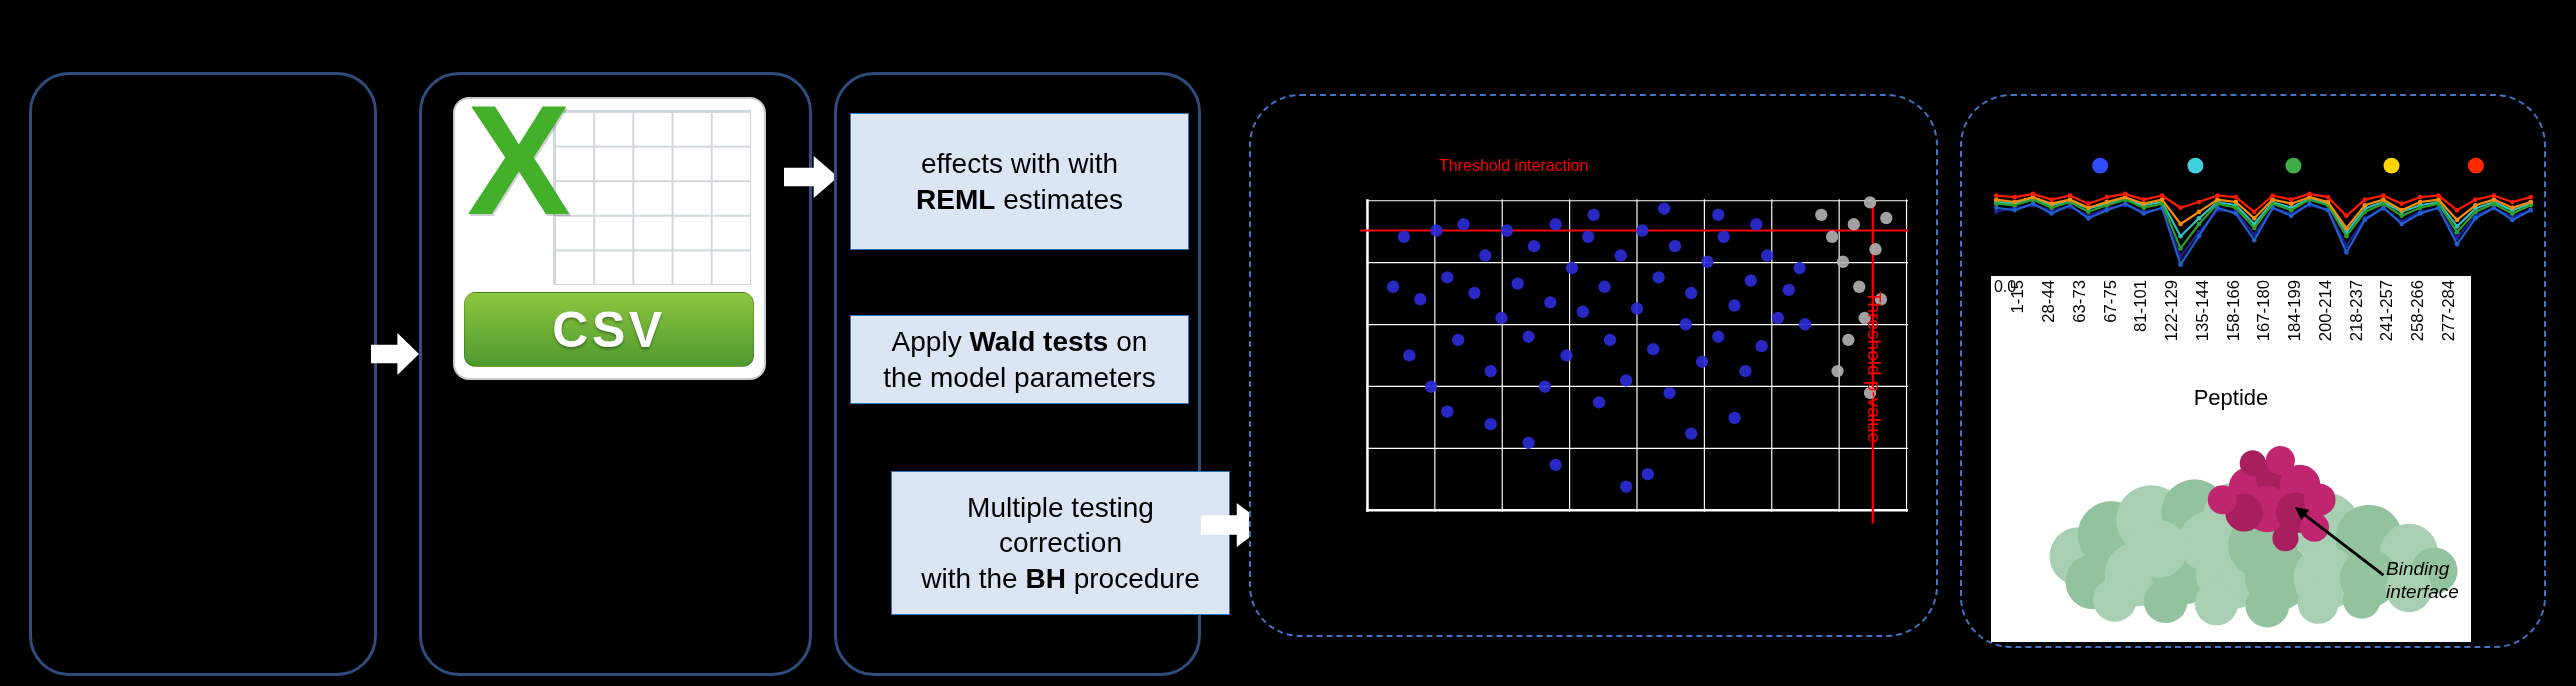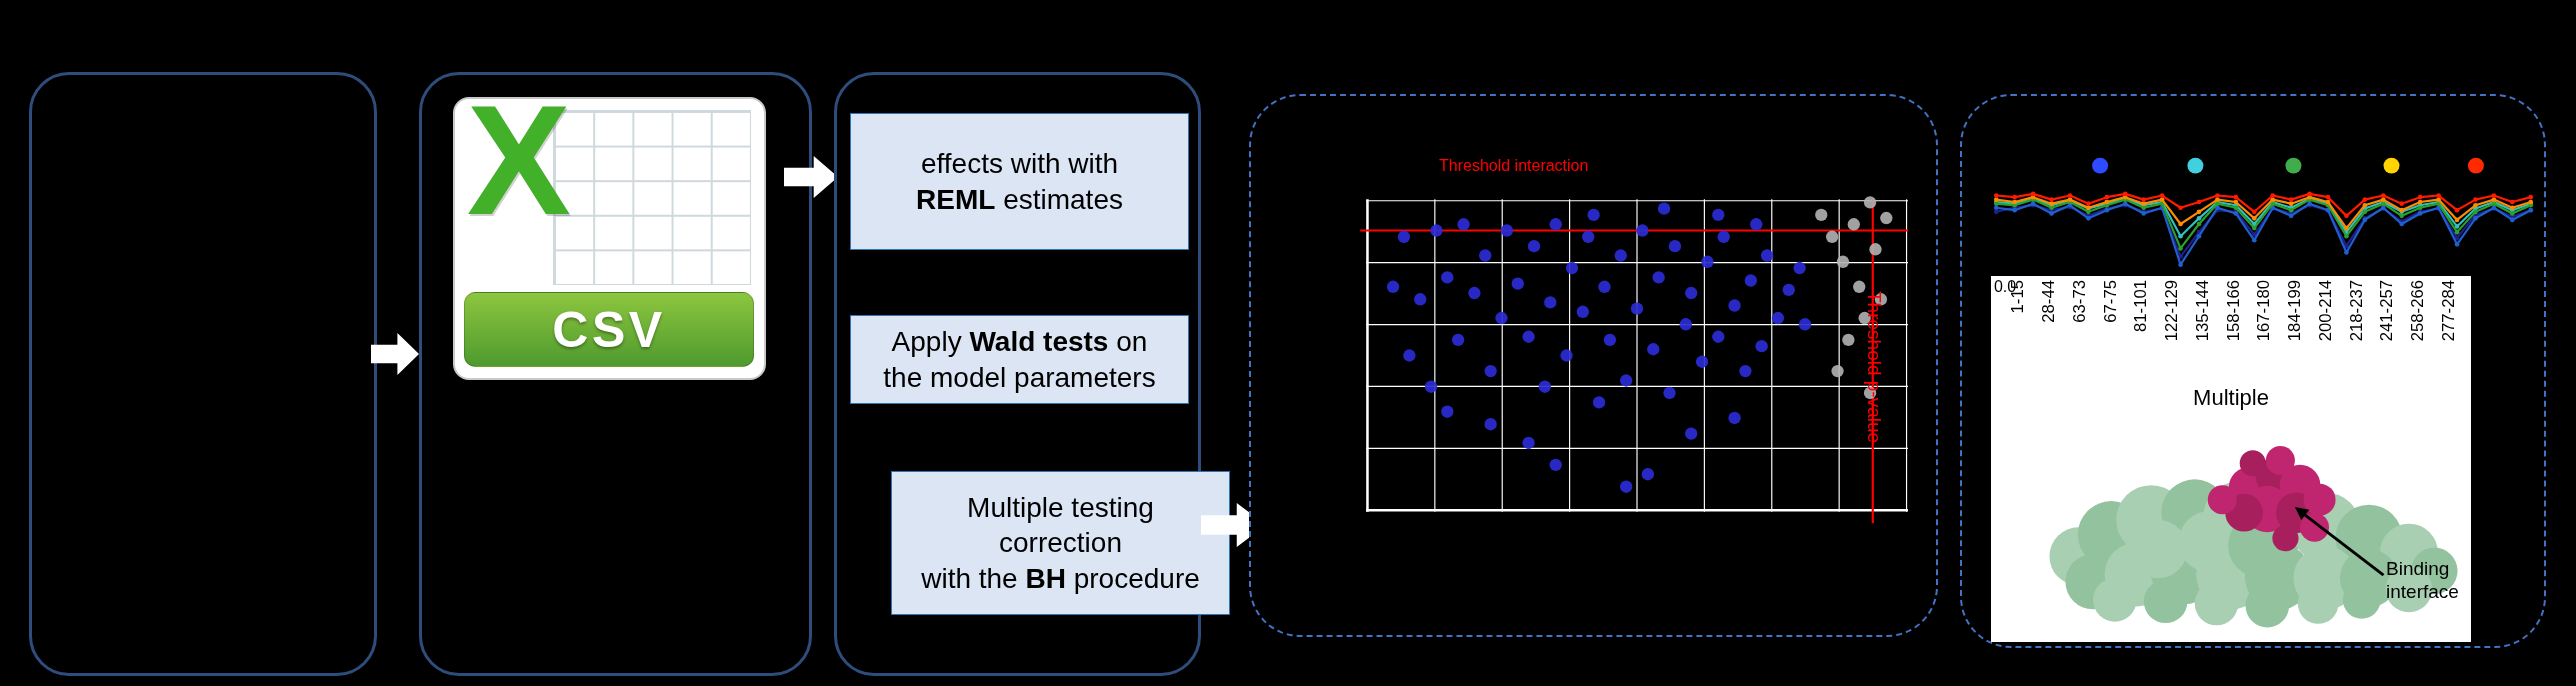--- a/index.html
+++ b/index.html
@@ -62,21 +62,21 @@
   .white-panel{position:absolute;left:29px;top:180px;width:480px;height:366px;background:#fff;}
   .axis-zero{position:absolute;left:2.9px;top:1.5px;font-size:16px;color:#000;}
   .ticks{position:absolute;left:17.4px;right:13px;top:4.4px;height:96px;
          display:flex;justify-content:space-between;align-items:flex-start;}
   .tick{writing-mode:vertical-rl;transform:rotate(180deg);font-size:16.7px;color:#000;
         white-space:nowrap;line-height:19px;}
   .peptide-label{position:absolute;left:0;top:109px;width:100%;text-align:center;
                  font-size:22px;color:#000;}
   #protein-svg{position:absolute;left:0;top:0;}
   .binding{position:absolute;left:395px;top:282px;width:84px;font-size:19px;line-height:1.2;
-           color:#000;}
+           color:#000;font-style:italic;}
 </style>
 </head>
 <body>
 
 <div class="canvas">
 
   <div class="panel" id="panel-input"></div>
 
   <div class="block-arrow" id="flow-arrow-1"></div>
 
@@ -469,21 +469,21 @@
           <span class="tick">135-144</span>
           <span class="tick">158-166</span>
           <span class="tick">167-180</span>
           <span class="tick">184-199</span>
           <span class="tick">200-214</span>
           <span class="tick">218-237</span>
           <span class="tick">241-257</span>
           <span class="tick">258-266</span>
           <span class="tick">277-284</span>
         </div>
-      <div class="peptide-label">Multiple</div>
+      <div class="peptide-label">Peptide</div>
       <div class="binding">
         <span>Binding</span><br>
         <span>interface</span>
       </div>
     </div>
   </div>
 
 </div>
 
 

